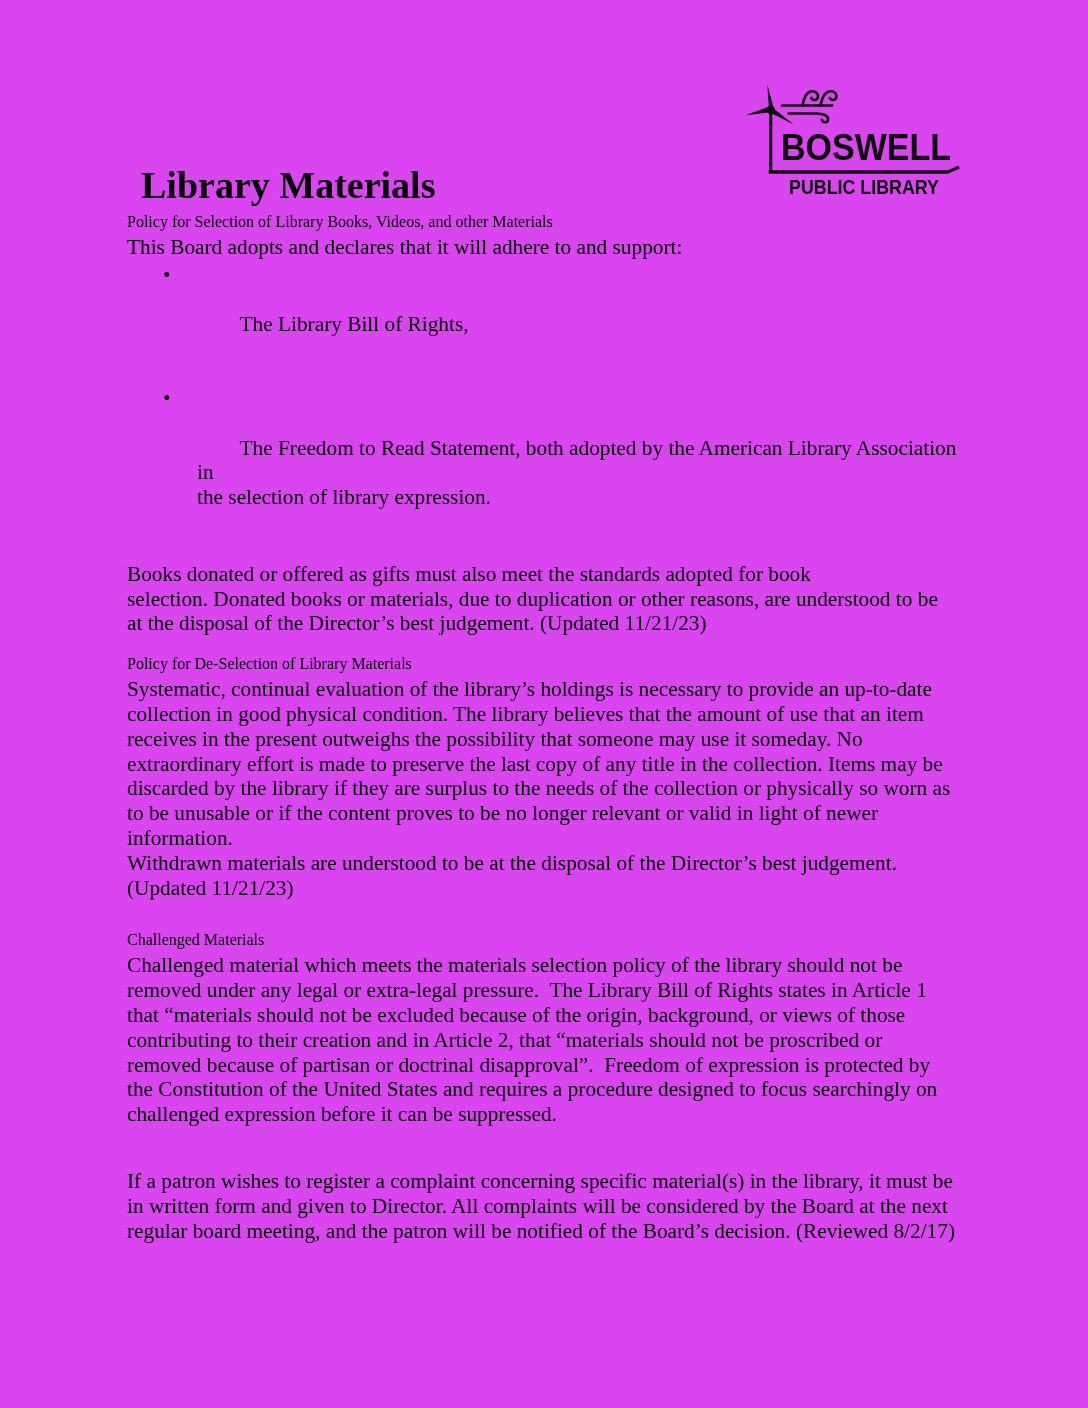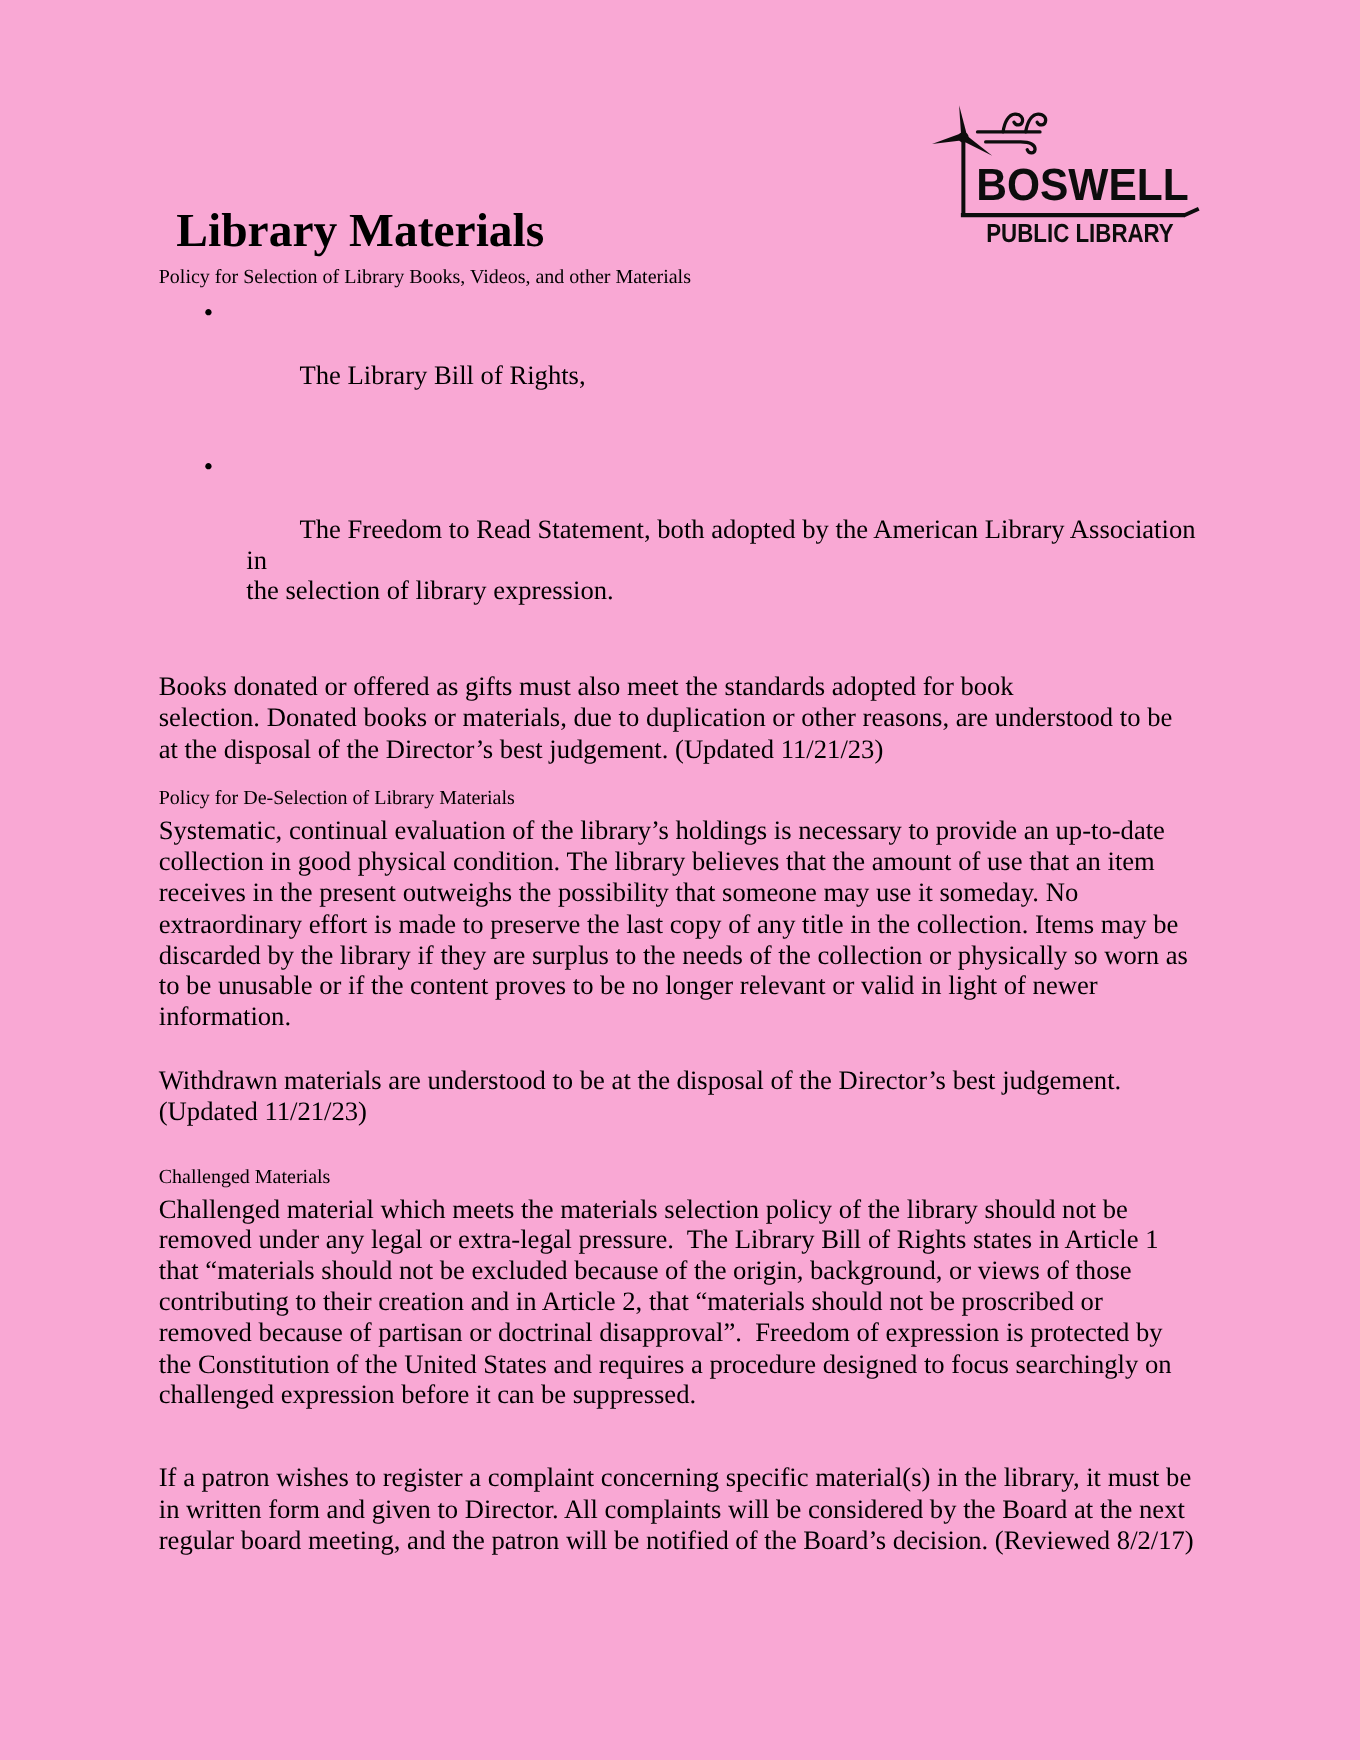--- a/index.html
+++ b/index.html
@@ -6,21 +6,21 @@
   html, body { background: #ffffff; }
   body {
     width: 1088px; height: 1408px;
     font-family: "Liberation Serif", "DejaVu Serif", serif;
     color: #000000;
     overflow: hidden;
   }
   .page {
     position: relative;
     width: 1088px; height: 1408px;
-    background: #f9a8d4;
+    background: #d946ef;
   }
   .content {
     position: absolute;
     left: 127px; top: 0;
     width: 842px;
   }
   .title {
     margin-top: 163px;
     font-size: 38px;
     line-height: 45px;
@@ -40,21 +40,21 @@
     white-space: pre-wrap;
   }
   .bullets { list-style: none; margin-top: 3px; }
   .bullets li { position: relative; padding-left: 70px; }
   .bullets li + li { margin-top: 24px; }
   .bullets .marker {
     position: absolute; left: 36px; top: 0;
   }
   .p-books { margin-top: 27px; }
   .h-desel { margin-top: 14px; }
-  .p-withdrawn { margin-top: 26px; }
+  .p-withdrawn { }
   .h-chal { margin-top: 26px; }
   .p-complaint { margin-top: 42px; }
   .logo {
     position: absolute;
     left: 745px; top: 83px;
     width: 220px; height: 118px;
   }
   .logo svg { display: block; width: 220px; height: 118px; }
   .logo text {
     font-family: "Liberation Sans", "DejaVu Sans", sans-serif;
@@ -89,20 +89,21 @@
       <text x="36" y="77" font-size="36" textLength="170" lengthAdjust="spacingAndGlyphs">BOSWELL</text>
       <text x="44" y="110.5" font-size="21" textLength="150" lengthAdjust="spacingAndGlyphs">PUBLIC LIBRARY</text>
     </svg>
   </div>
 
   <div class="content">
 
     <h1 class="title">Library Materials</h1>
 
     <h2 class="h2">Policy for Selection of Library Books, Videos, and other Materials</h2>
+    <p class="body">This Board adopts and declares that it will adhere to and support:</p>
 
     <ul class="bullets">
       <li class="body">
         <span class="marker">•</span>
         <span>The Library Bill of Rights,</span>
       </li>
       <li class="body">
         <span class="marker">•</span>
         <span>The Freedom to Read Statement, both adopted by the American Library Association in
 the selection of library expression.</span>

